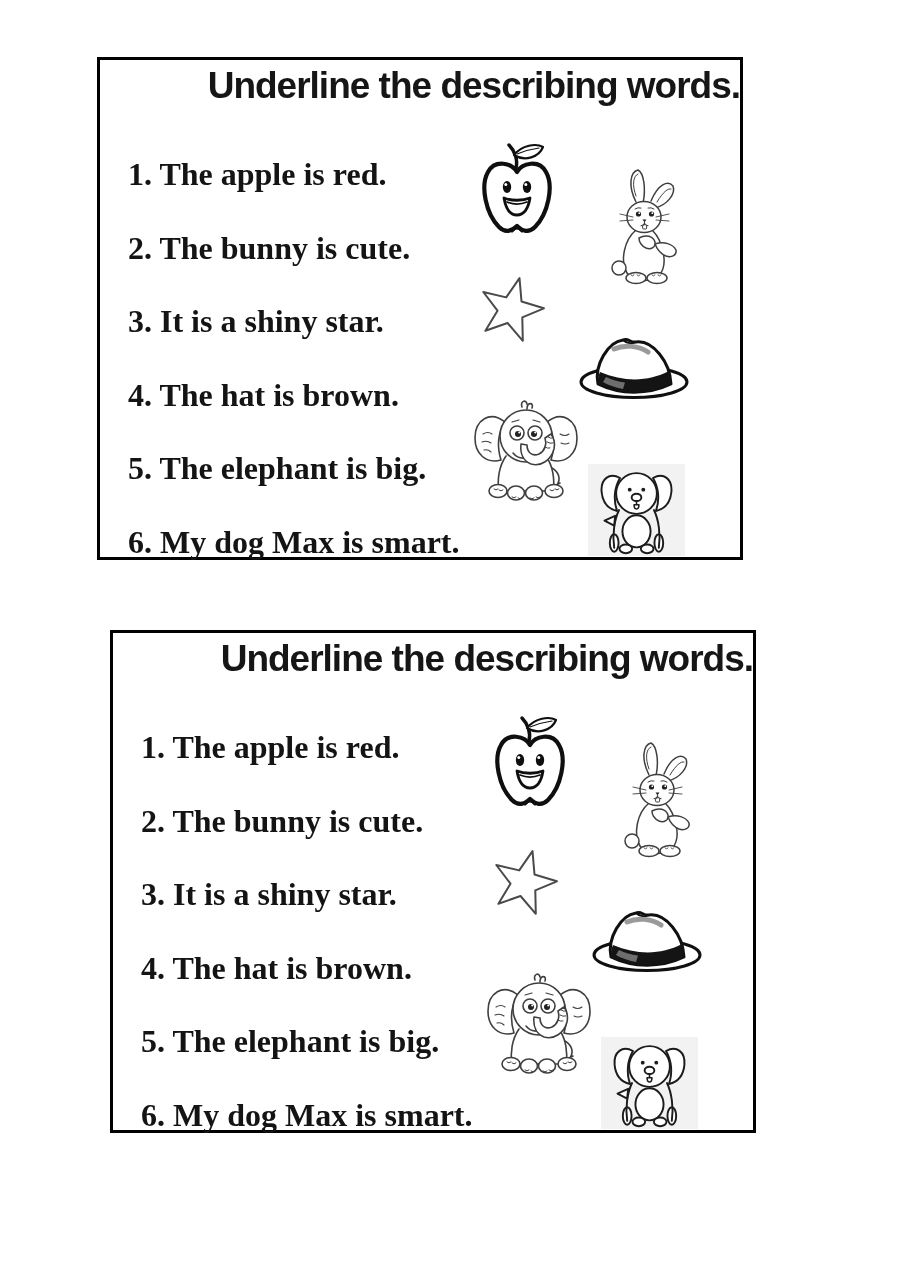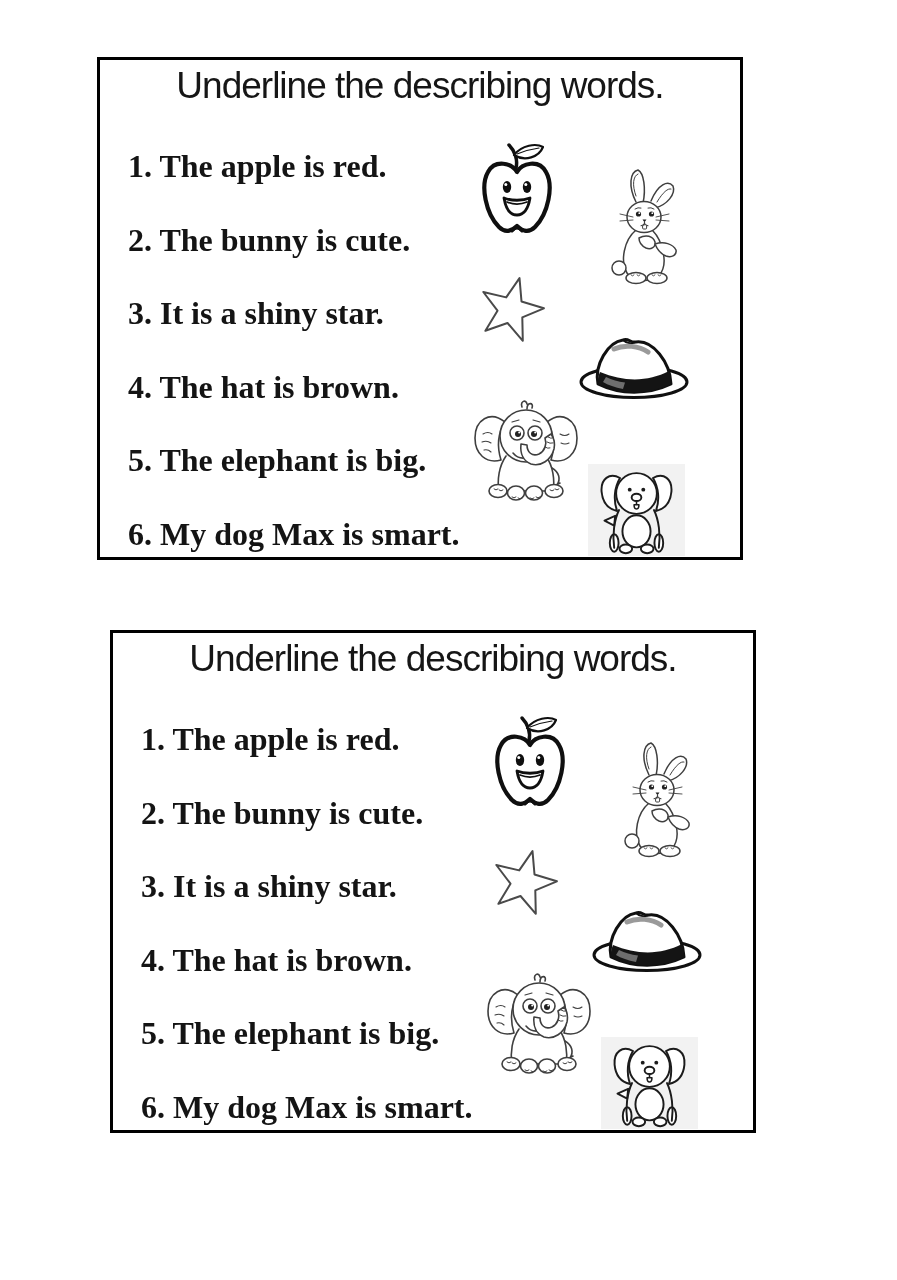--- a/index.html
+++ b/index.html
@@ -10,29 +10,29 @@
   html,body{margin:0;padding:0;}
   body{
     width:897px;height:1280px;position:relative;overflow:hidden;
     background:#ffffff;font-family:"Liberation Sans",sans-serif;
   }
   .sheet{
     position:absolute;width:640px;height:497px;
     border:3px solid var(--border);background:#fff;
   }
   .sheet-title{
-    position:absolute;top:5px;left:0;right:0;text-align:center;
-    font-family:"Liberation Sans",sans-serif;font-weight:normal;
+    position:absolute;top:5px;left:0;right:0;text-align:right;
+    font-family:"Liberation Sans",sans-serif;font-weight:bold;
     font-size:37px;line-height:42px;letter-spacing:-1px;color:var(--ink);
     white-space:nowrap;
   }
   .sentence{
     position:absolute;left:28px;
     font-family:"Liberation Serif",serif;font-weight:bold;
-    font-size:32px;line-height:36px;color:#141414;white-space:nowrap;
+    font-size:32px;line-height:36px;color:#141414;white-space:nowrap;margin-top:8px;
   }
   .img{position:absolute;margin:0;padding:0;}
   .img svg{display:block;width:100%;height:100%;}
   .img-apple   {left:378px;top:82px; width:78px; height:96px;}
   .img-bunny   {left:505px;top:108px;width:85px; height:118px;}
   .img-star    {left:373px;top:213px;width:78px; height:74px;}
   .img-hat     {left:478px;top:275px;width:112px;height:66px;}
   .img-elephant{left:372px;top:340px;width:108px;height:106px;}
   .img-dog     {left:488px;top:404px;width:97px; height:92px;background:var(--dog-bg);}
 </style>

